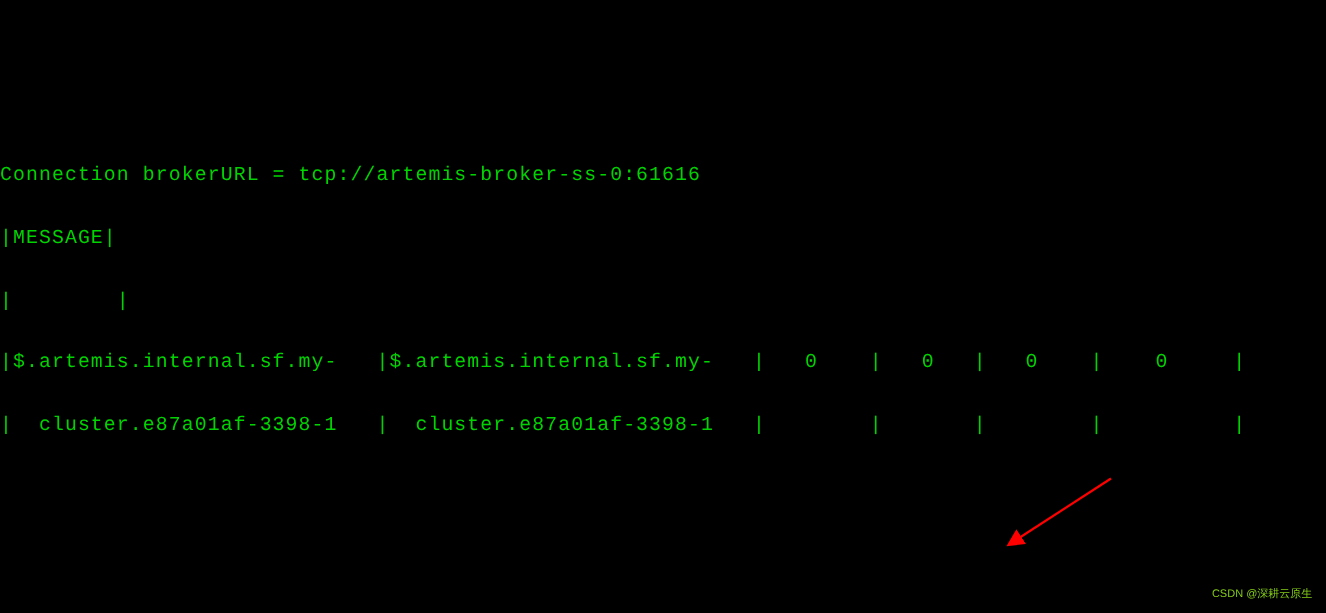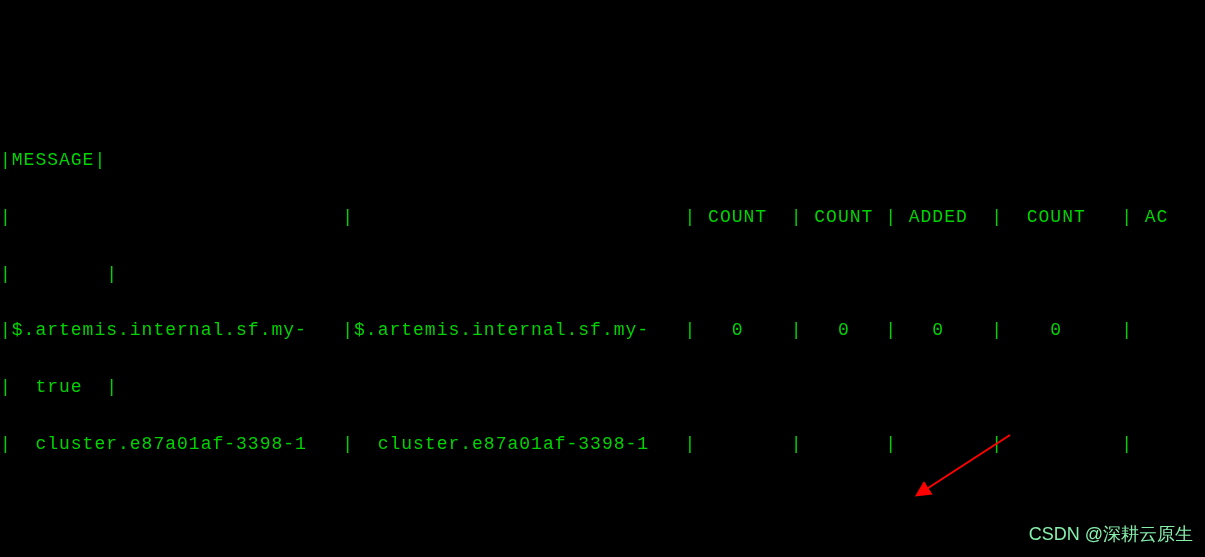--- a/index.html
+++ b/index.html
@@ -24,41 +24,40 @@
       padding: 2px 0;
     }
     .line {
       display: block;
       height: 28px;
     }
     .watermark {
       position: absolute;
       bottom: 8px;
       right: 12px;
-      color: #86efac;
-      font-size: 18px;
+      color: #84cc16;
+      font-size: 10px;
       font-family: Arial, sans-serif;
       letter-spacing: normal;
     }
     .arrow {
       position: absolute;
       pointer-events: none;
     }
   </style>
 </head>
 <body>
 
 
 
 <div class="terminal">
+<span class="line">Connection brokerURL = tcp://artemis-broker-ss-0:61616</span>
 <span class="line">|MESSAGE|</span>
-<span class="line">|                            |                            | COUNT  | COUNT | ADDED  |  COUNT   | AC</span>
 <span class="line">|        |</span>
 <span class="line">|$.artemis.internal.sf.my-   |$.artemis.internal.sf.my-   |   0    |   0   |   0    |    0     |</span>
-<span class="line">|  true  |</span>
 <span class="line">|  cluster.e87a01af-3398-1   |  cluster.e87a01af-3398-1   |        |       |        |          |</span>
 
 
 
 
 
 
 
 
 

